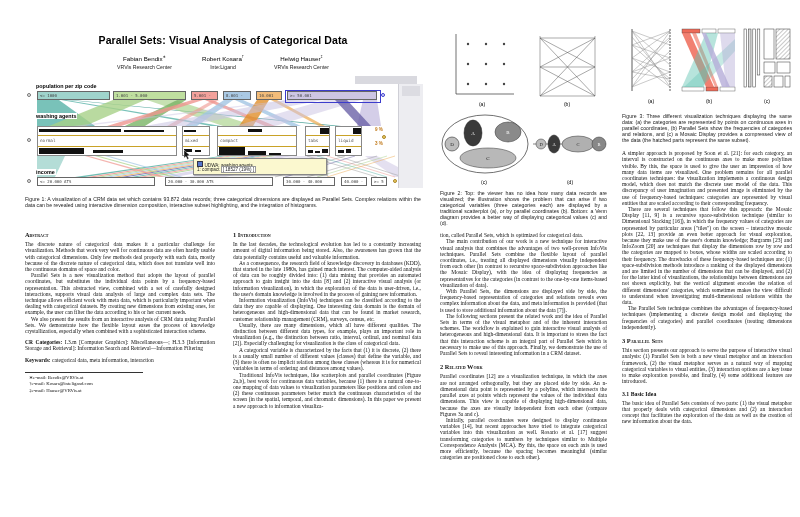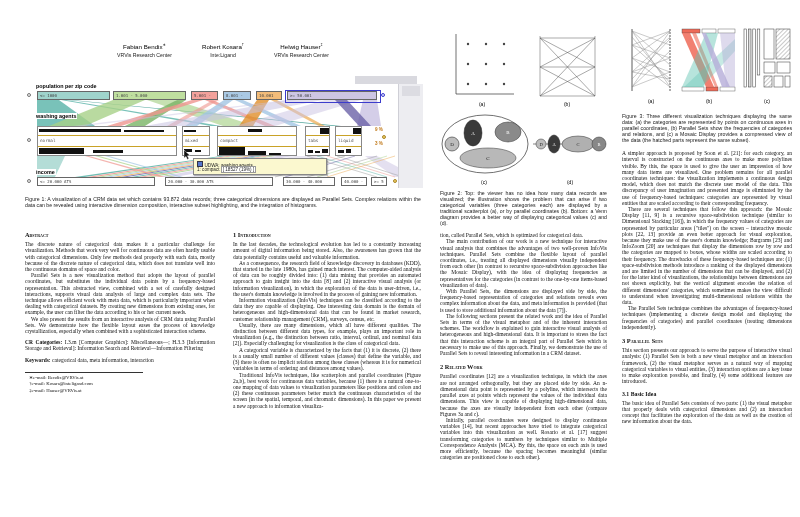--- a/index.html
+++ b/index.html
@@ -64,20 +64,21 @@
   .footnotes div{margin:0 0 1px 4px;text-indent:0;}
 
   .subcap{font:5px "Liberation Sans",sans-serif;color:#222;}
 </style>
 </head>
 <body>
 
 <div class="sheet">
 
   <div class="p1-head">
+    <div class="title">Parallel Sets: Visual Analysis of Categorical Data</div>
     <div class="authors">
       <div class="author">
         <div class="a-name"><span>Fabian Bendix</span><sup>∗</sup></div>
         <div class="a-aff">VRVis Research Center</div>
       </div>
       <div class="author">
         <div class="a-name"><span>Robert Kosara</span><sup>†</sup></div>
         <div class="a-aff">Inte:Ligand</div>
       </div>
       <div class="author">

